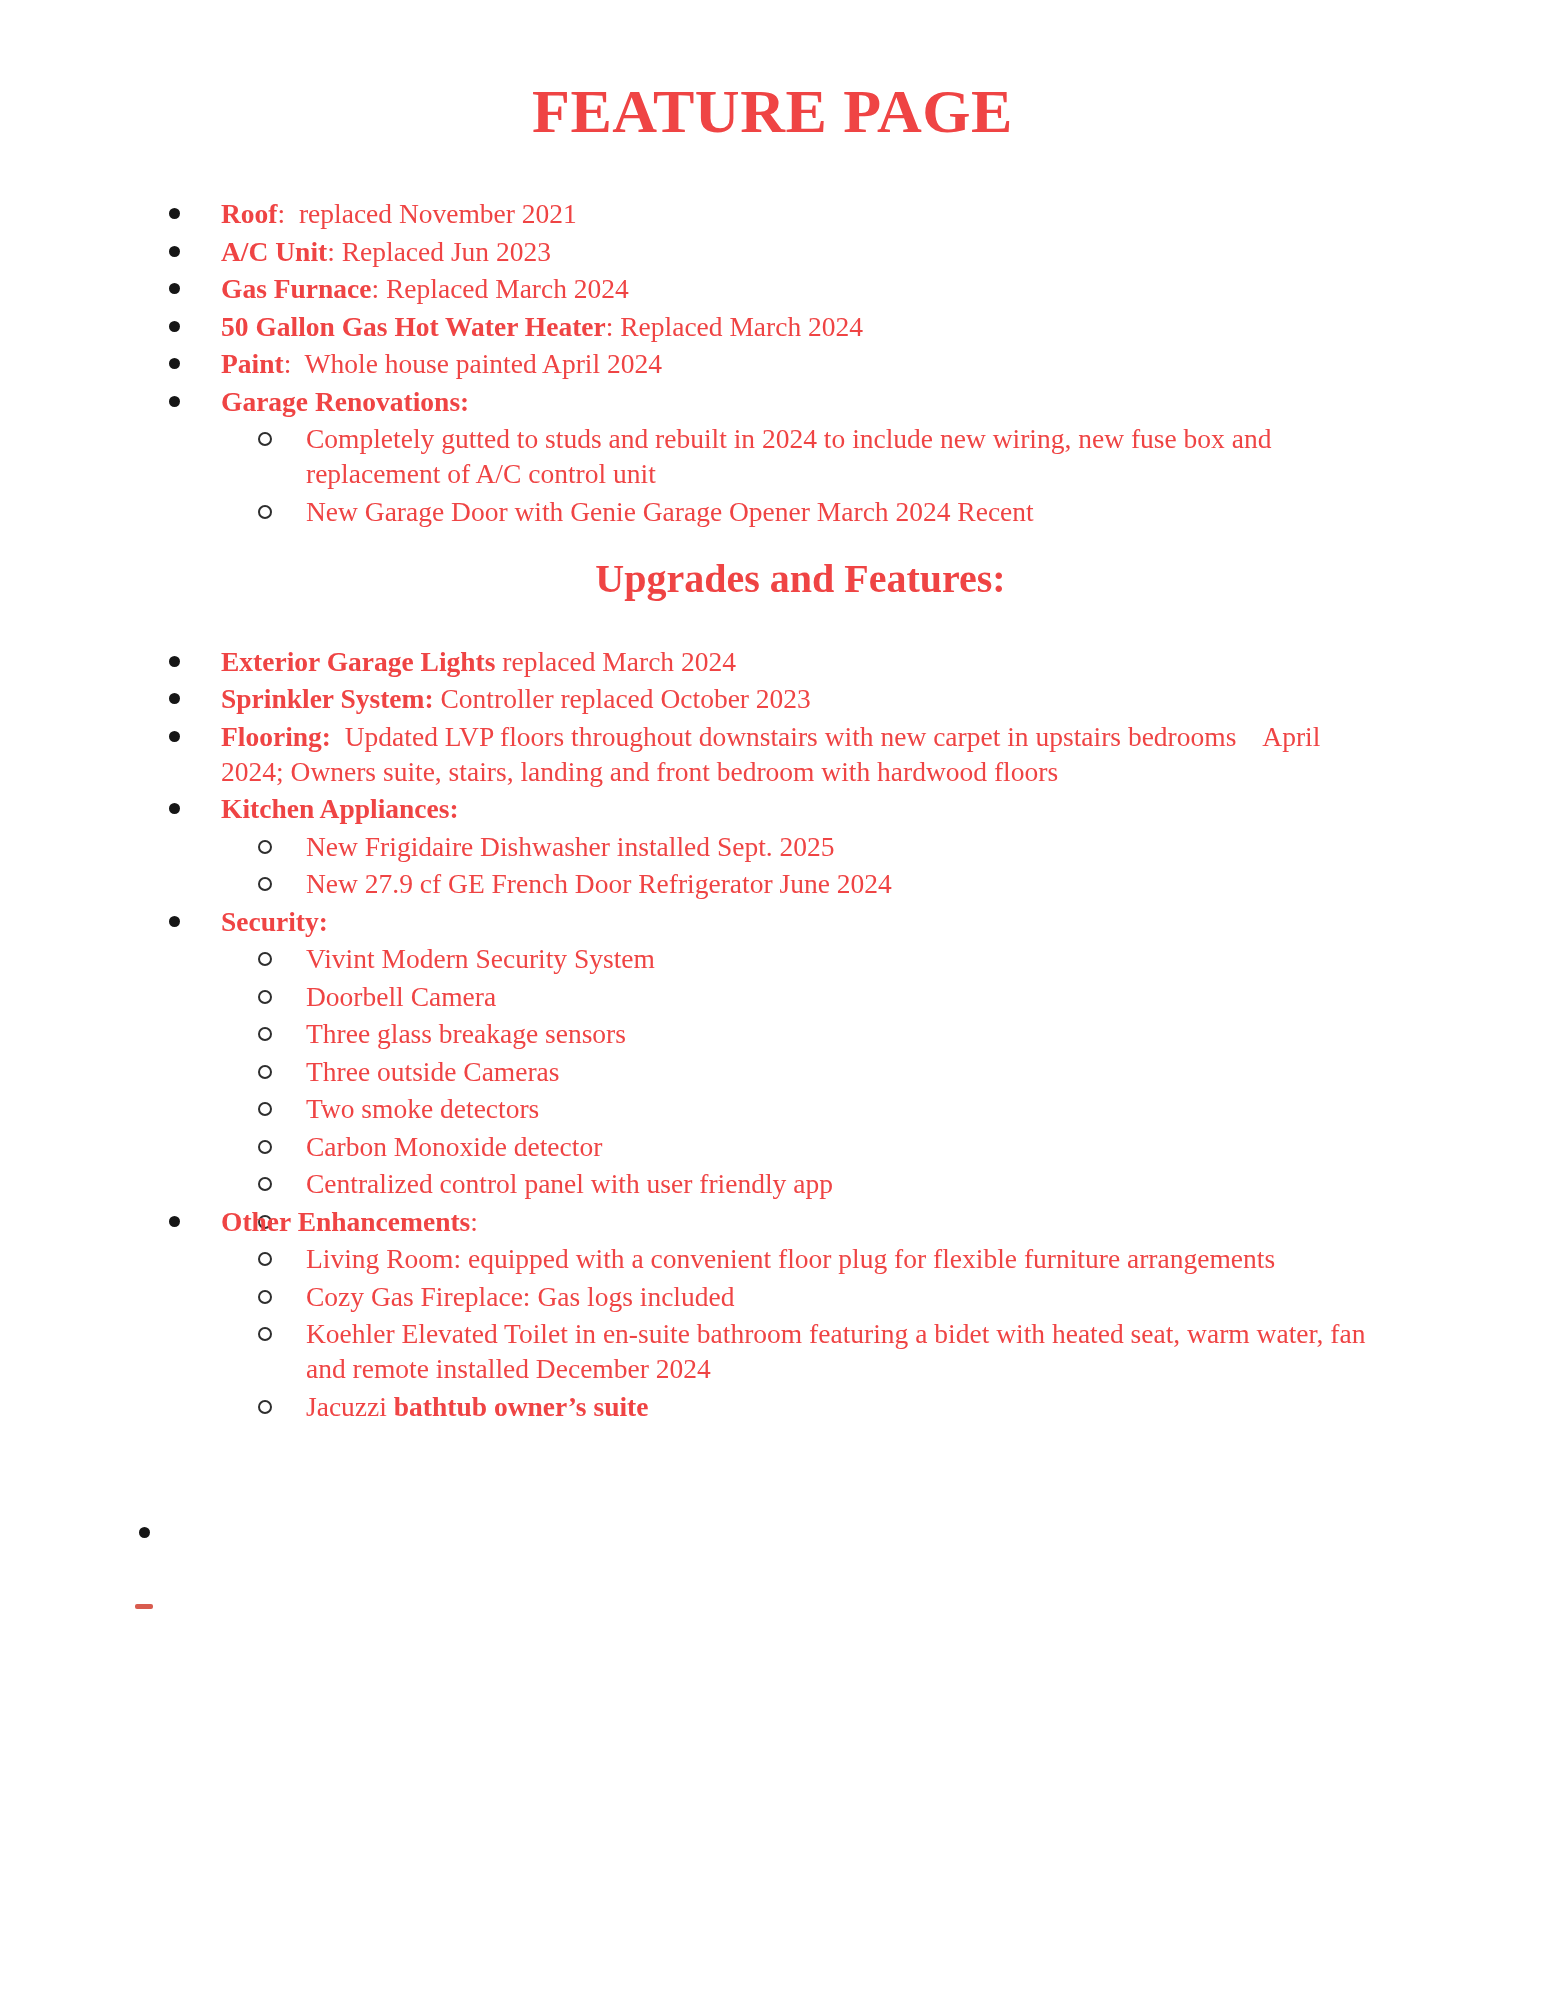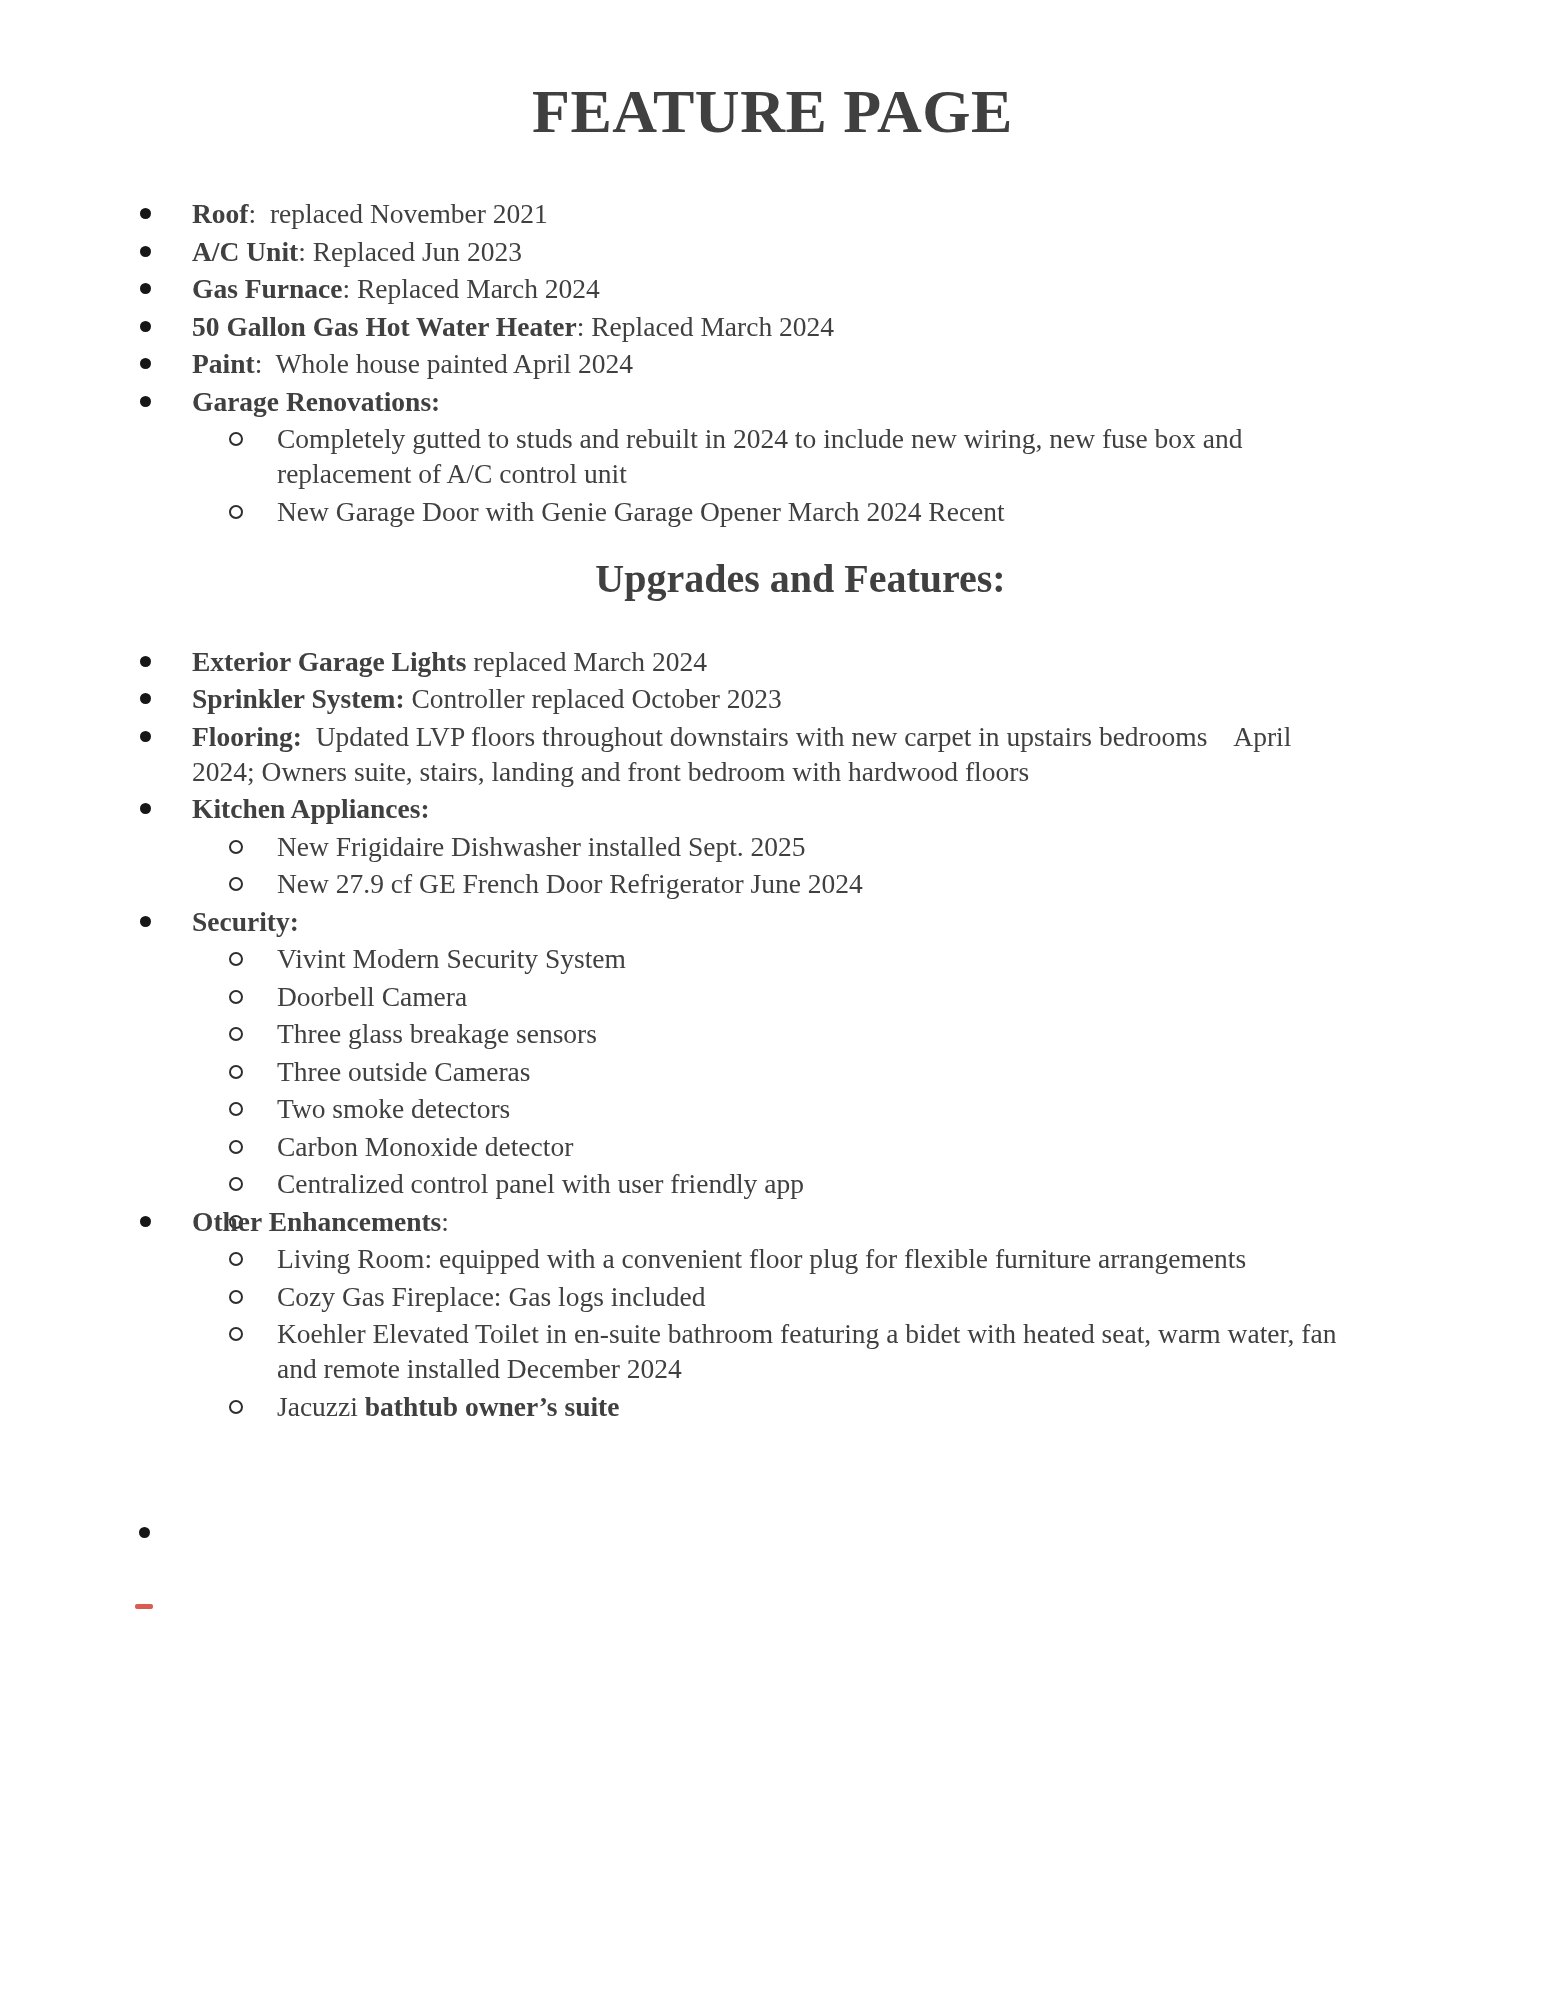--- a/index.html
+++ b/index.html
@@ -30,20 +30,21 @@
     transform: translateX(28px);
   }
   .list { margin: 0; }
   .list-first { margin-top: 49px; }
   .li {
     position: relative;
     font-size: 27.5px;
     line-height: 35px;
     margin-bottom: 2.5px;
     padding-right: 80px;
+    margin-left: 29px;
   }
   .li .txt { white-space: pre-wrap; }
   .level1 { padding-left: 192px; }
   .level2 { padding-left: 277px; }
   .dot {
     position: absolute;
     left: 140px;
     top: 12px;
     width: 11px;
     height: 11px;
@@ -76,21 +77,21 @@
     top: 1604px;
     width: 18px;
     height: 5px;
     border-radius: 2px;
     background: #d85c4f;
   }
 </style>
 </head>
 <body>
 
-<div class="page" style="color: #404040; background: rgb(255, 255, 255);">
+<div class="page" style="color: #ef4444; background: rgb(255, 255, 255);">
 
   <h1 class="title">FEATURE PAGE</h1>
 
   <div class="list list-first">
       <div class="li level1"><span class="dot"></span><span class="txt"><span class="b">Roof</span><span>:  replaced November 2021</span></span></div>
       <div class="li level1"><span class="dot"></span><span class="txt"><span class="b">A/C Unit</span><span>: Replaced Jun 2023</span></span></div>
       <div class="li level1"><span class="dot"></span><span class="txt"><span class="b">Gas Furnace</span><span>: Replaced March 2024</span></span></div>
       <div class="li level1"><span class="dot"></span><span class="txt"><span class="b">50 Gallon Gas Hot Water Heater</span><span>: Replaced March 2024</span></span></div>
       <div class="li level1"><span class="dot"></span><span class="txt"><span class="b">Paint</span><span>:  Whole house painted April 2024</span></span></div>
       <div class="li level1"><span class="dot"></span><span class="txt"><span class="b">Garage Renovations:</span></span></div>

